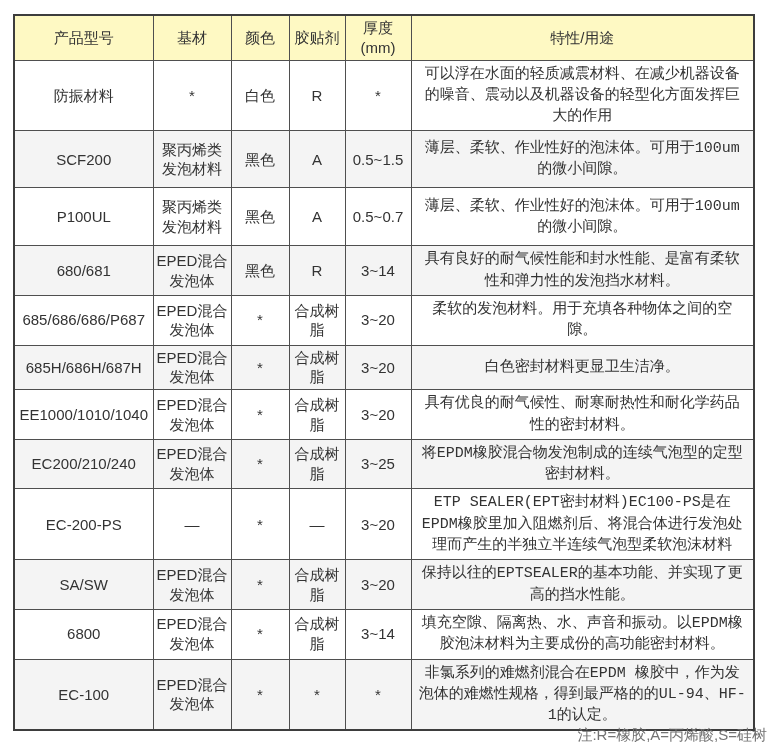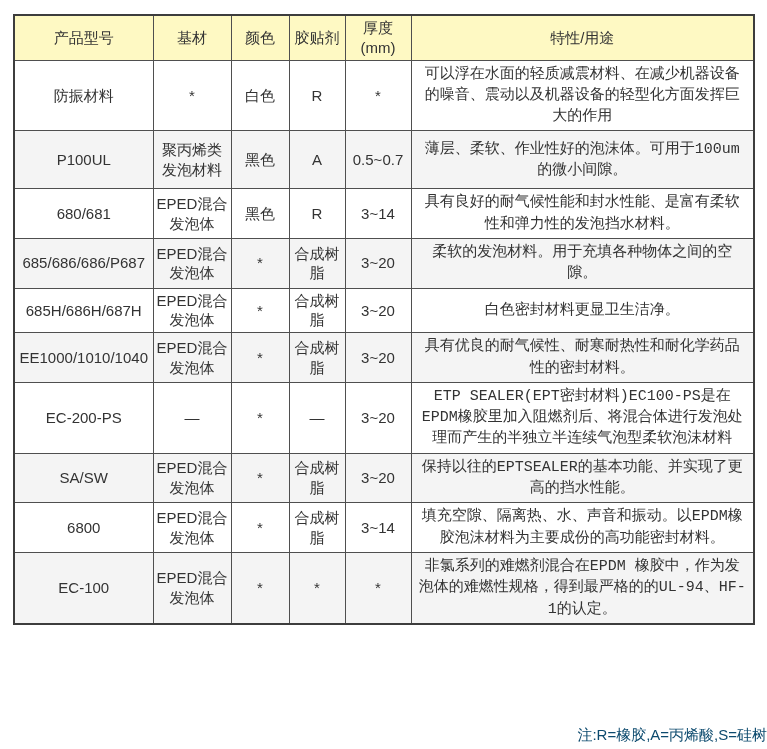--- a/index.html
+++ b/index.html
@@ -60,21 +60,21 @@
   tr.h-r9  { height: 43px; }
   tr.h-r10 { height: 58px; }
   tr.h-r11 { height: 43px; }
   tr.h-r12 { height: 43px; }
   tr.h-r13 { height: 64px; }
   .footnote {
     position: absolute;
     top: 726px;
     right: 0px;
     font-size: 15px;
-    color: #0c4a6e;
+    color: #737373;
     white-space: nowrap;
   }
 </style>
 </head>
 <body>
 
 <table class="spec-table">
   <colgroup>
     <col style="width:139px">
     <col style="width:78px">
@@ -94,20 +94,28 @@
     </tr>
   </thead>
   <tbody>
     <tr class="h-r1">
       <td class="model-cell">防振材料</td>
       <td class="base-cell">*</td>
       <td class="color-cell">白色</td>
       <td class="adhesive-cell">R</td>
       <td class="thickness-cell">*</td>
       <td class="features-cell">可以浮在水面的轻质减震材料、在减少机器设备的噪音、震动以及机器设备的轻型化方面发挥巨大的作用</td>
+    </tr>
+    <tr class="h-r3">
+      <td class="model-cell">SCF200</td>
+      <td class="base-cell">聚丙烯类发泡材料</td>
+      <td class="color-cell">黑色</td>
+      <td class="adhesive-cell">A</td>
+      <td class="thickness-cell">0.5~1.5</td>
+      <td class="features-cell">薄层、柔软、作业性好的泡沫体。可用于100um的微小间隙。</td>
     </tr>
     <tr class="h-r4">
       <td class="model-cell">P100UL</td>
       <td class="base-cell">聚丙烯类发泡材料</td>
       <td class="color-cell">黑色</td>
       <td class="adhesive-cell">A</td>
       <td class="thickness-cell">0.5~0.7</td>
       <td class="features-cell">薄层、柔软、作业性好的泡沫体。可用于100um的微小间隙。</td>
     </tr>
     <tr class="h-r5">
@@ -135,20 +143,28 @@
       <td class="features-cell">白色密封材料更显卫生洁净。</td>
     </tr>
     <tr class="h-r8">
       <td class="model-cell">EE1000/1010/1040</td>
       <td class="base-cell">EPED混合发泡体</td>
       <td class="color-cell">*</td>
       <td class="adhesive-cell">合成树脂</td>
       <td class="thickness-cell">3~20</td>
       <td class="features-cell">具有优良的耐气候性、耐寒耐热性和耐化学药品性的密封材料。</td>
     </tr>
+    <tr class="h-r9">
+      <td class="model-cell">EC200/210/240</td>
+      <td class="base-cell">EPED混合发泡体</td>
+      <td class="color-cell">*</td>
+      <td class="adhesive-cell">合成树脂</td>
+      <td class="thickness-cell">3~25</td>
+      <td class="features-cell">将EPDM橡胶混合物发泡制成的连续气泡型的定型密封材料。</td>
+    </tr>
     <tr class="h-r10">
       <td class="model-cell">EC-200-PS</td>
       <td class="base-cell">—</td>
       <td class="color-cell">*</td>
       <td class="adhesive-cell">—</td>
       <td class="thickness-cell">3~20</td>
       <td class="features-cell">ETP SEALER(EPT密封材料)EC100-PS是在EPDM橡胶里加入阻燃剂后、将混合体进行发泡处理而产生的半独立半连续气泡型柔软泡沫材料</td>
     </tr>
     <tr class="h-r11">
       <td class="model-cell">SA/SW</td>

